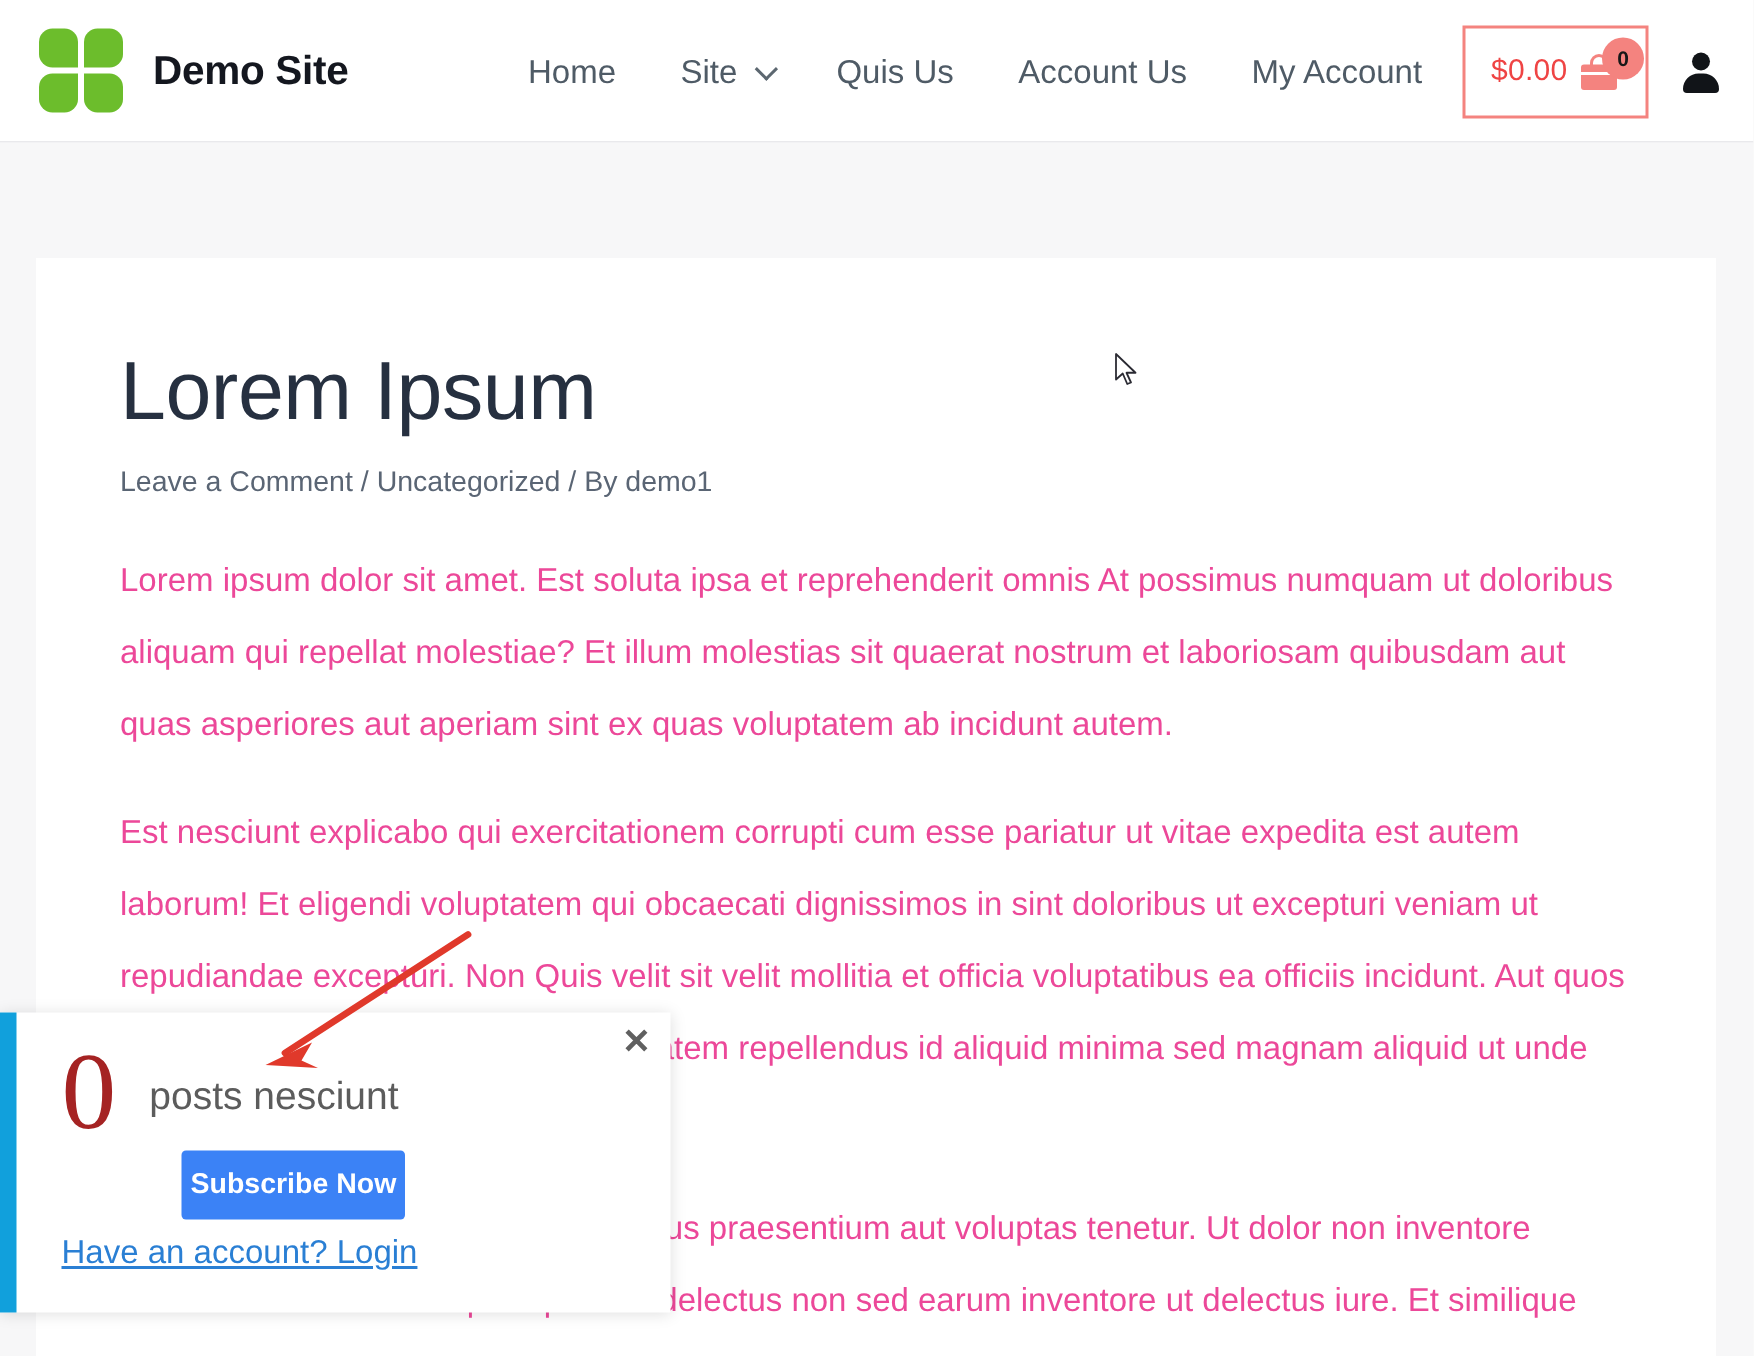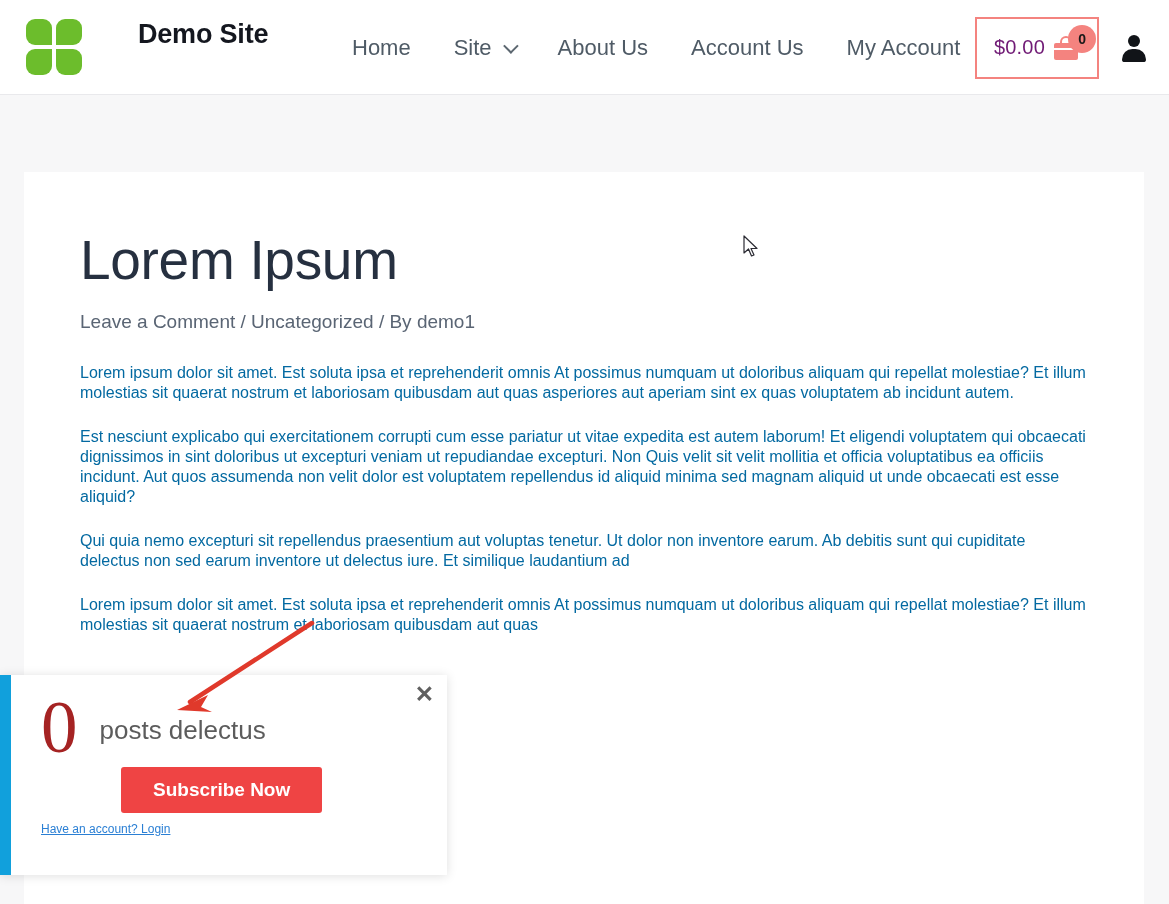--- a/index.html
+++ b/index.html
@@ -17,22 +17,22 @@
     position: relative;
     width: 1169px;
     height: 95px;
     background: #ffffff;
     border-bottom: 1px solid #e9e9ec;
     display: flex;
     align-items: center;
   }
   .brand {
     display: flex;
+    align-items: center;
     margin-left: 26px;
-    gap: 36px;
   }
   .logo-mark {
     width: 56px; height: 56px;
     display: grid;
     grid-template-columns: 26px 26px;
     grid-template-rows: 26px 26px;
     gap: 4px;
   }
   .logo-petal { background: #6cbd2c; width: 26px; height: 26px; }
   .logo-petal.tl { border-radius: 9px 9px 0 9px; }
@@ -89,21 +89,21 @@
     border: 2px solid #f4837f;
     width: 124px; height: 62px;
     display: flex;
     align-items: center;
     justify-content: center;
     gap: 9px;
     cursor: pointer;
   }
   .cart-amount {
     font-size: 20px;
-    color: #701a75;
+    color: #ef4444;
     font-weight: 500;
     letter-spacing: .2px;
   }
   .cart-icon-wrap { position: relative; width: 26px; height: 26px; }
   .bag {
     position: absolute;
     left: 0; top: 8px;
     width: 24px; height: 17px;
     background: #f4837f;
     border-radius: 2px;
@@ -172,23 +172,23 @@
     line-height: 1.1;
   }
   .post-meta {
     padding: 20px 0 0 56px;
     font-size: 19px;
     color: #5a6574;
   }
   .post-body { padding: 30px 56px 0 56px; }
   .post-body p {
     margin: 0 0 24px 0;
-    font-size: 16px;
-    line-height: 20px;
-    color: #0369a1;
+    font-size: 22px;
+    line-height: 48px;
+    color: #ec4899;
   }
 
   
   .subscribe-modal {
     position: absolute;
     left: 0; top: 675px;
     width: 447px; height: 200px;
     background: #ffffff;
     border-left: 11px solid #11a0dc;
     box-shadow: 0 1px 10px rgba(0,0,0,0.13);
@@ -220,34 +220,34 @@
   .posts-label {
     margin-left: 22px;
     margin-top: 18px;
     font-size: 26px;
     color: #5c5c5c;
     white-space: nowrap;
   }
   .subscribe-btn {
     position: absolute;
     left: 110px; top: 92px;
-    background: #ef4444;
+    background: #3b82f6;
     color: #ffffff;
     border: none;
     border-radius: 3px;
     font-family: "Liberation Sans", sans-serif;
     font-size: 19px;
     font-weight: bold;
-    padding: 12px 32px;
+    padding: 12px 6px;
     cursor: pointer;
   }
   .login-link {
     position: absolute;
     left: 30px; top: 147px;
-    font-size: 12px;
+    font-size: 22px;
     color: #2a7fd4;
     text-decoration: underline;
     cursor: pointer;
     white-space: nowrap;
   }
 
   
   .annotation-arrow {
     position: absolute;
     left: 160px; top: 612px;
@@ -282,21 +282,21 @@
 
   <nav class="main-nav">
     <div class="nav-item">
       <span>Home</span>
     </div>
     <div class="nav-item">
       <span>Site</span>
       <span class="chev"></span>
     </div>
     <div class="nav-item">
-      <span>About Us</span>
+      <span>Quis Us</span>
     </div>
     <div class="nav-item">
       <span>Account Us</span>
     </div>
     <div class="nav-item">
       <span>My Account</span>
     </div>
   </nav>
 
   <div class="header-right">
@@ -325,21 +325,21 @@
     <p>Est nesciunt explicabo qui exercitationem corrupti cum esse pariatur ut vitae expedita est autem laborum! Et eligendi voluptatem qui obcaecati dignissimos in sint doloribus ut excepturi veniam ut repudiandae excepturi. Non Quis velit sit velit mollitia et officia voluptatibus ea officiis incidunt. Aut quos assumenda non velit dolor est voluptatem repellendus id aliquid minima sed magnam aliquid ut unde obcaecati est esse aliquid?</p>
     <p>Qui quia nemo excepturi sit repellendus praesentium aut voluptas tenetur. Ut dolor non inventore earum. Ab debitis sunt qui cupiditate delectus non sed earum inventore ut delectus iure. Et similique laudantium ad</p>
     <p>Lorem ipsum dolor sit amet. Est soluta ipsa et reprehenderit omnis At possimus numquam ut doloribus aliquam qui repellat molestiae? Et illum molestias sit quaerat nostrum et laboriosam quibusdam aut quas</p>
   </div>
 </main>
 
 <div class="subscribe-modal">
   <div class="modal-close">✕</div>
   <div class="modal-row">
     <span class="posts-count">0</span>
-    <span class="posts-label">posts delectus</span>
+    <span class="posts-label">posts nesciunt</span>
   </div>
   <button class="subscribe-btn">Subscribe Now</button>
   <a class="login-link">Have an account? Login</a>
 </div>
 
 <svg class="annotation-arrow" viewBox="0 0 170 110">
   <line x1="152" y1="11" x2="30" y2="90" stroke="#e0392b" stroke-width="4.5" stroke-linecap="round"></line>
   <polygon points="17,98 48,83 41,95 52,100" fill="#e0392b"></polygon>
 </svg>
 

